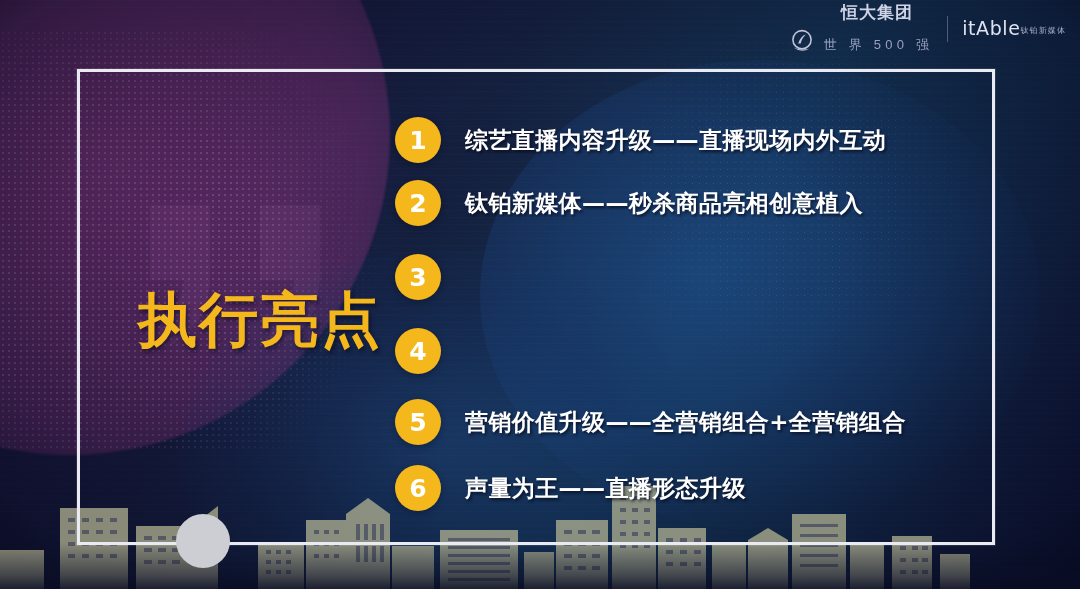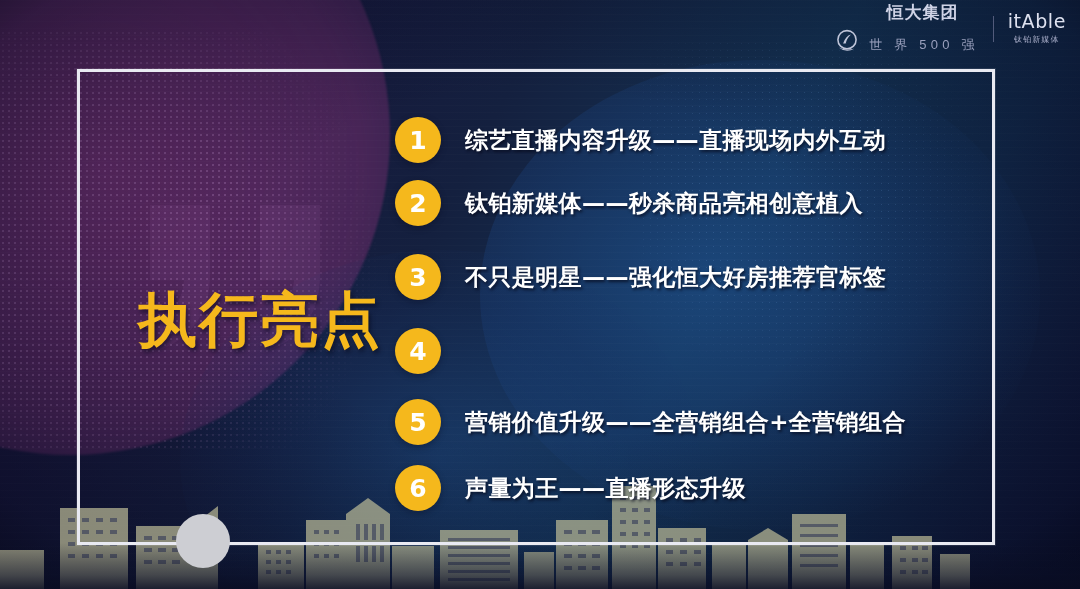--- a/index.html
+++ b/index.html
@@ -87,21 +87,21 @@
   .eg-cn {
     font-size:17px; font-weight:700; letter-spacing:1px;
     color:#cfd3e6; line-height:1.05;
     font-family:"DejaVu Sans","Liberation Sans",sans-serif;
   }
   .eg-sub {
     font-size:13px; letter-spacing:4.2px; color:#9aa0bd;
     margin-top:14px; padding-left:3px;
   }
   .logo-sep { width:1px; height:26px; background:#6a6f90; opacity:.75; }
-  .logo-itable { display:flex; flex-direction:column; align-items:center; }
+  .logo-itable { display:flex; flex-direction:row; align-items:center; }
   .it-main {
     font-size:19px; font-weight:400; letter-spacing:.6px;
     color:#dfe2f0; line-height:1;
     font-family:"DejaVu Sans","Liberation Sans",sans-serif;
   }
   .it-sub {
     font-size:8px; letter-spacing:1.1px; color:#a9aec9; margin-top:3px;
   }
 
   
@@ -344,21 +344,20 @@
       <div class="row-text">综艺直播内容升级——直播现场内外互动</div>
     </div>
 
     <div class="row" style="top:80px;">
       <div class="badge">2</div>
       <div class="row-text">钛铂新媒体——秒杀商品亮相创意植入</div>
     </div>
 
     <div class="row" style="top:154px;">
       <div class="badge">3</div>
-      <div class="row-text">不只是明星——强化恒大好房推荐官标签</div>
     </div>
 
     <div class="row" style="top:228px;">
       <div class="badge">4</div>
     </div>
 
     <div class="row" style="top:299px;">
       <div class="badge">5</div>
       <div class="row-text">营销价值升级——全营销组合+全营销组合</div>
     </div>

